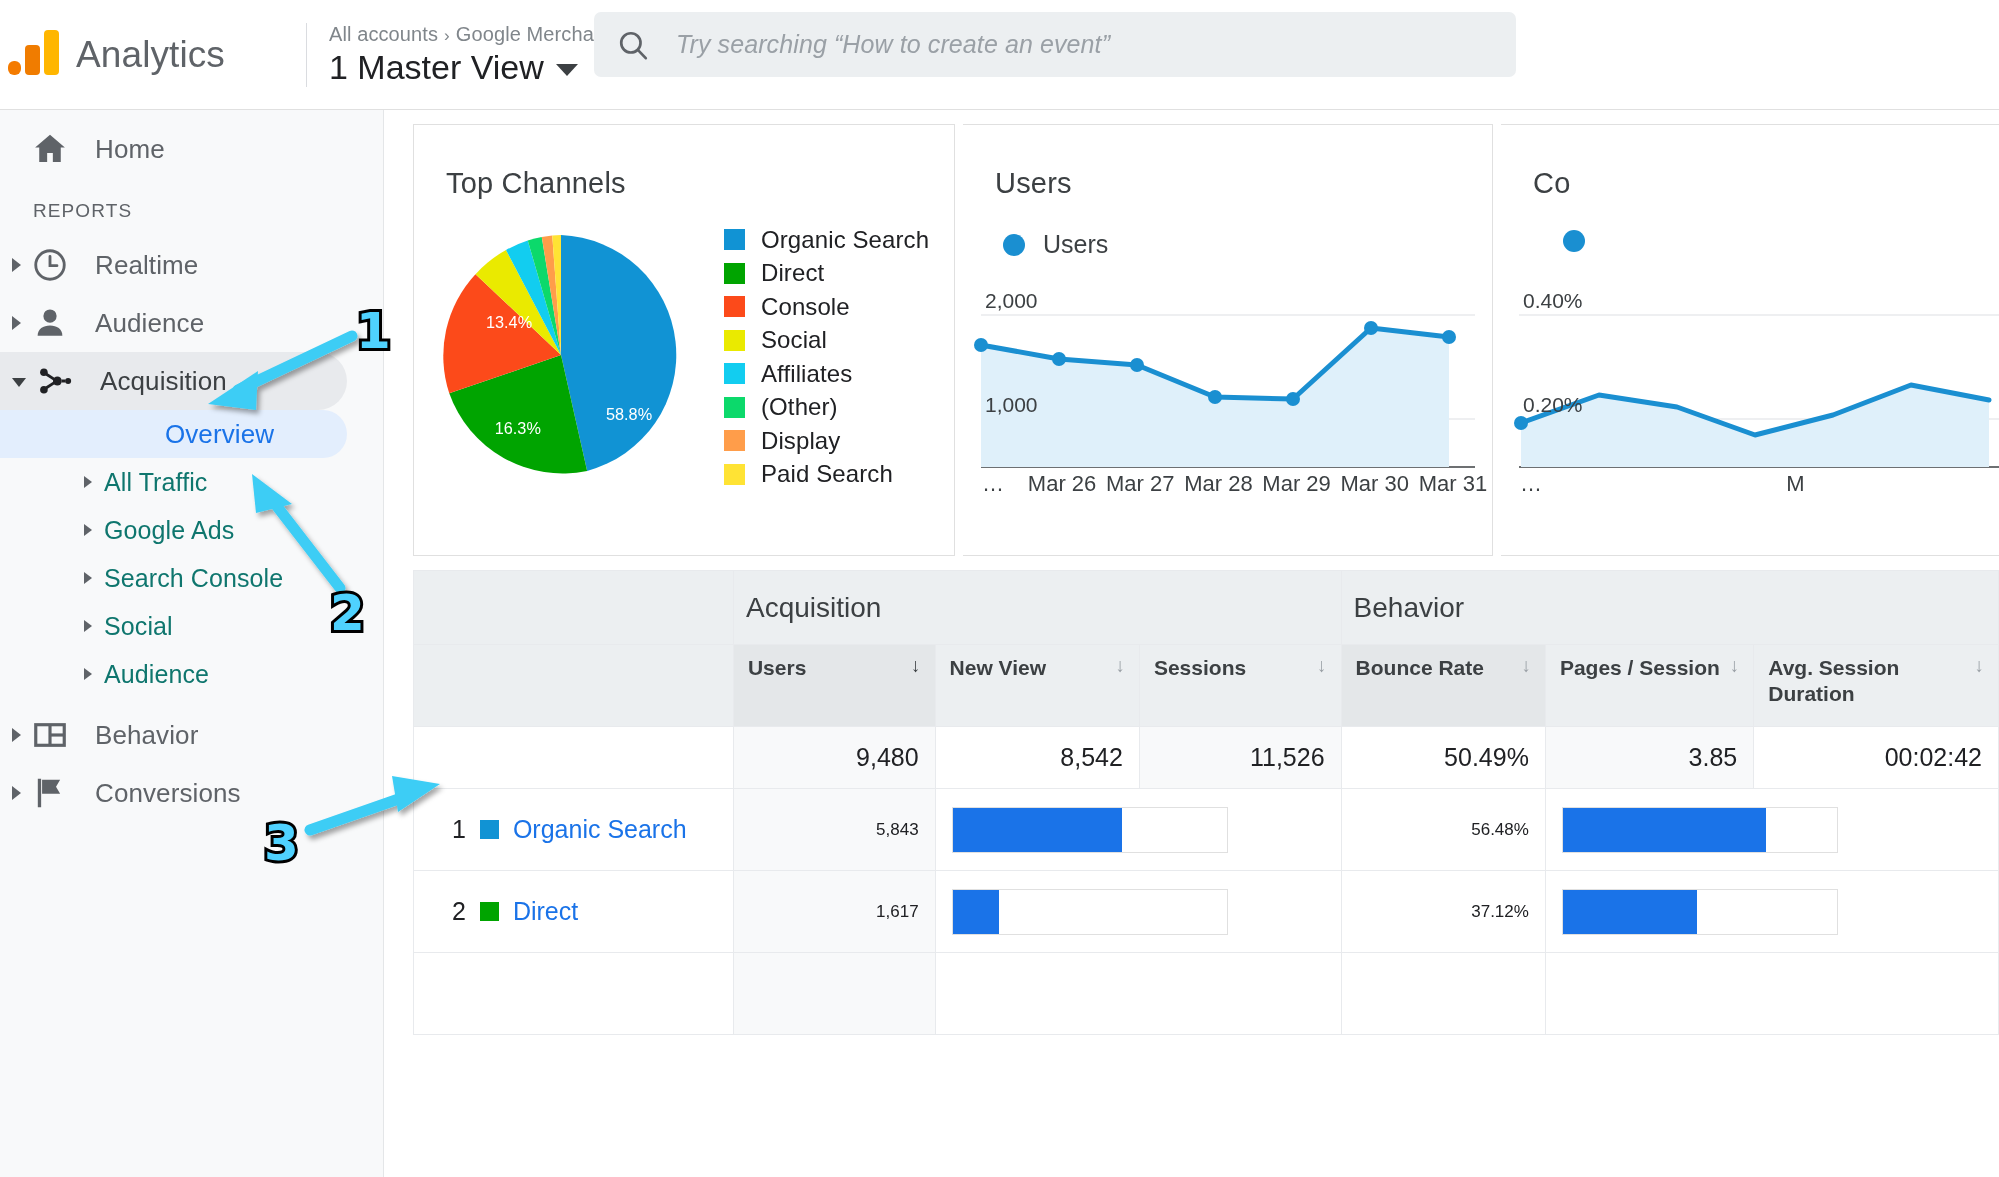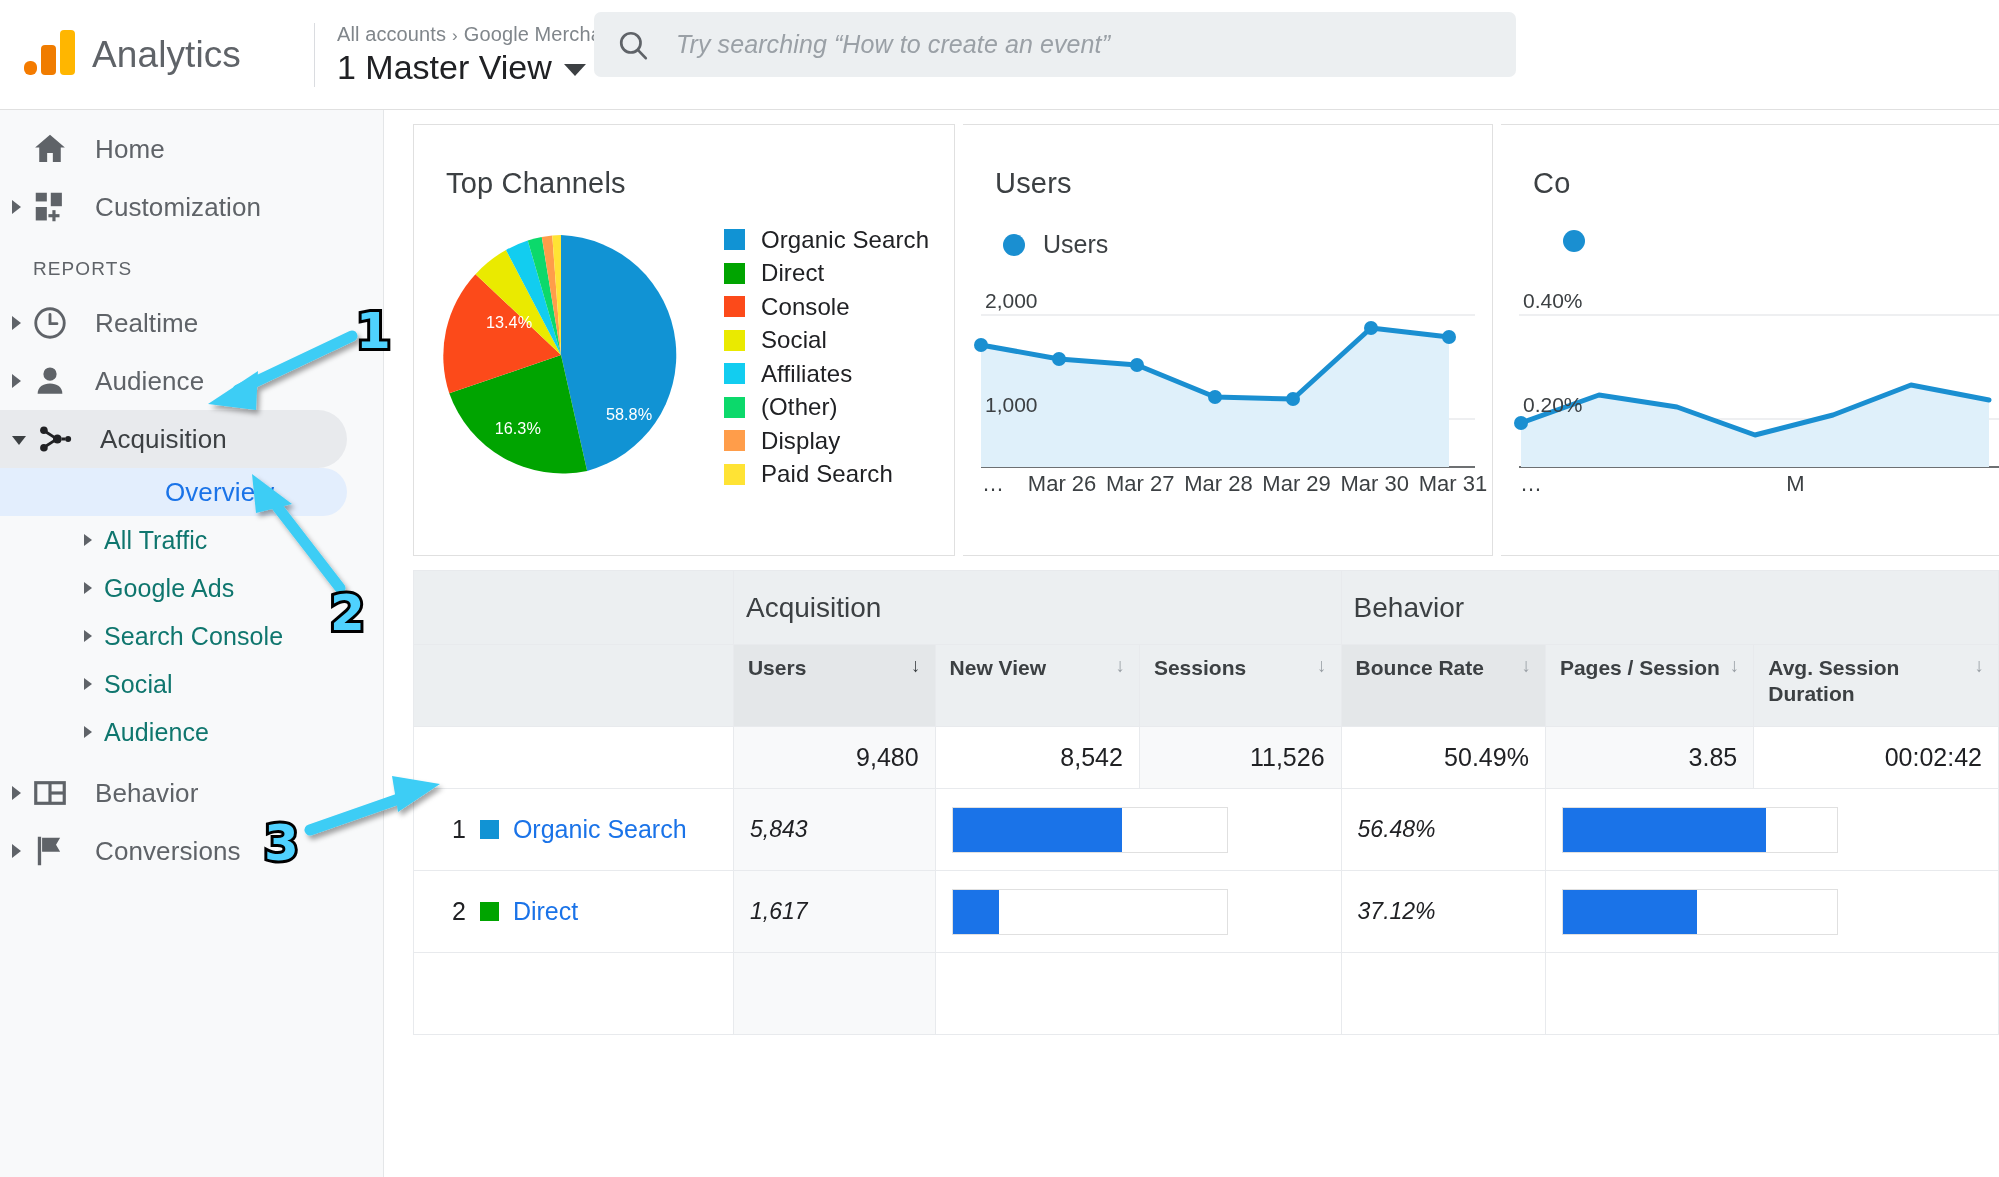--- a/index.html
+++ b/index.html
@@ -11,21 +11,21 @@
   .app { position: relative; width: 1999px; height: 1177px; }
 
   
   .topbar {
     position: absolute; top: 0; left: 0;
     width: 1999px; height: 110px;
     background: #fff;
     border-bottom: 1px solid #e0e0e0;
     display: flex; align-items: center;
   }
-  .logo-wrap { display: flex; align-items: center; padding-left: 14px; width: 300px; margin-left: 8px; }
+  .logo-wrap { display: flex; align-items: center; padding-left: 6px; width: 300px; }
   .ga-logo { position: relative; width: 56px; height: 56px; margin-right: 14px; }
   .ga-logo i { position: absolute; bottom: 8px; border-radius: 4px; display: block; }
   .ga-bar-1 { left: 2px;  width: 13px; height: 14px; background: #F47B00; border-radius: 6px !important; }
   .ga-bar-2 { left: 19px; width: 15px; height: 30px; background: #F07C00; }
   .ga-bar-3 { left: 38px; width: 15px; height: 45px; background: #FFB600; }
   .brand {
     font-size: 37px; color: #5f6368; font-weight: 400; letter-spacing: 0.1px;
   }
   .divider-v { width: 1px; height: 64px; background: #dadce0; margin: 0 22px 0 6px; }
   .acct { display: flex; flex-direction: column; justify-content: center; min-width: 330px; }
@@ -159,21 +159,21 @@
   .sort-ar { font-size: 19px; color: #9aa0a6; }
   .sort-ar.on { color: #3c4043; }
   .totals td { height: 62px; font-size: 25px; color: #202124; text-align: right; padding-right: 16px; }
   .totals td.shaded { background: #f8f9fa; }
   .drow td { height: 82px; padding: 0 16px; }
   .drow td.shaded { background: #f8f9fa; }
   .rank-cell { display: flex; align-items: center; gap: 14px; padding-left: 22px; }
   .rank-n { font-size: 25px; color: #202124; }
   .rank-sw { width: 19px; height: 19px; flex: none; }
   .rank-link { font-size: 25px; color: #1a73e8; }
-  .num { font-size: 23px; color: #202124; font-style: italic; }
+  .num { text-align: right; font-size: 17px; color: #202124; }
   .barcell { padding: 0 16px; }
   .bar-outer {
     height: 46px; border: 1px solid #e0e0e0; background: #fff; width: 276px;
   }
   .bar-in { height: 100%; background: #1a73e8; }
 
   
   .anno { position: absolute; pointer-events: none; }
 </style>
 </head>
@@ -213,31 +213,20 @@
   <div class="sidebar">
 
     <div class="nav-item">
       <span class="arrow-spacer"></span>
       <svg class="nav-ico" viewBox="0 0 24 24">
         <path d="M12 3 2.6 11h2.6v9.2h5.0v-5.6h3.6v5.6h5.0V11h2.6z" fill="#5f6368"></path>
       </svg>
       <span class="nav-label">Home</span>
     </div>
 
-    <div class="nav-item">
-      <span class="arrow-r"></span>
-      <svg class="nav-ico" viewBox="0 0 24 24">
-        <rect x="3" y="3" width="7" height="5.5" fill="#5f6368"></rect>
-        <rect x="12.5" y="3" width="7" height="8.5" fill="#5f6368"></rect>
-        <rect x="3" y="12" width="7" height="8.5" fill="#5f6368"></rect>
-        <rect x="13.5" y="14" width="2" height="7" fill="#5f6368"></rect>
-        <rect x="11" y="16.5" width="7" height="2" fill="#5f6368"></rect>
-      </svg>
-      <span class="nav-label">Customization</span>
-    </div>
 
     <div class="section-label">REPORTS</div>
 
     <div class="nav-item">
       <span class="arrow-r"></span>
       <svg class="nav-ico" viewBox="0 0 24 24">
         <circle cx="12" cy="12" r="9" fill="none" stroke="#5f6368" stroke-width="1.8"></circle>
         <path d="M12 6.6v5.8h4.4" fill="none" stroke="#5f6368" stroke-width="1.8" stroke-linecap="round"></path>
       </svg>
       <span class="nav-label">Realtime</span>

